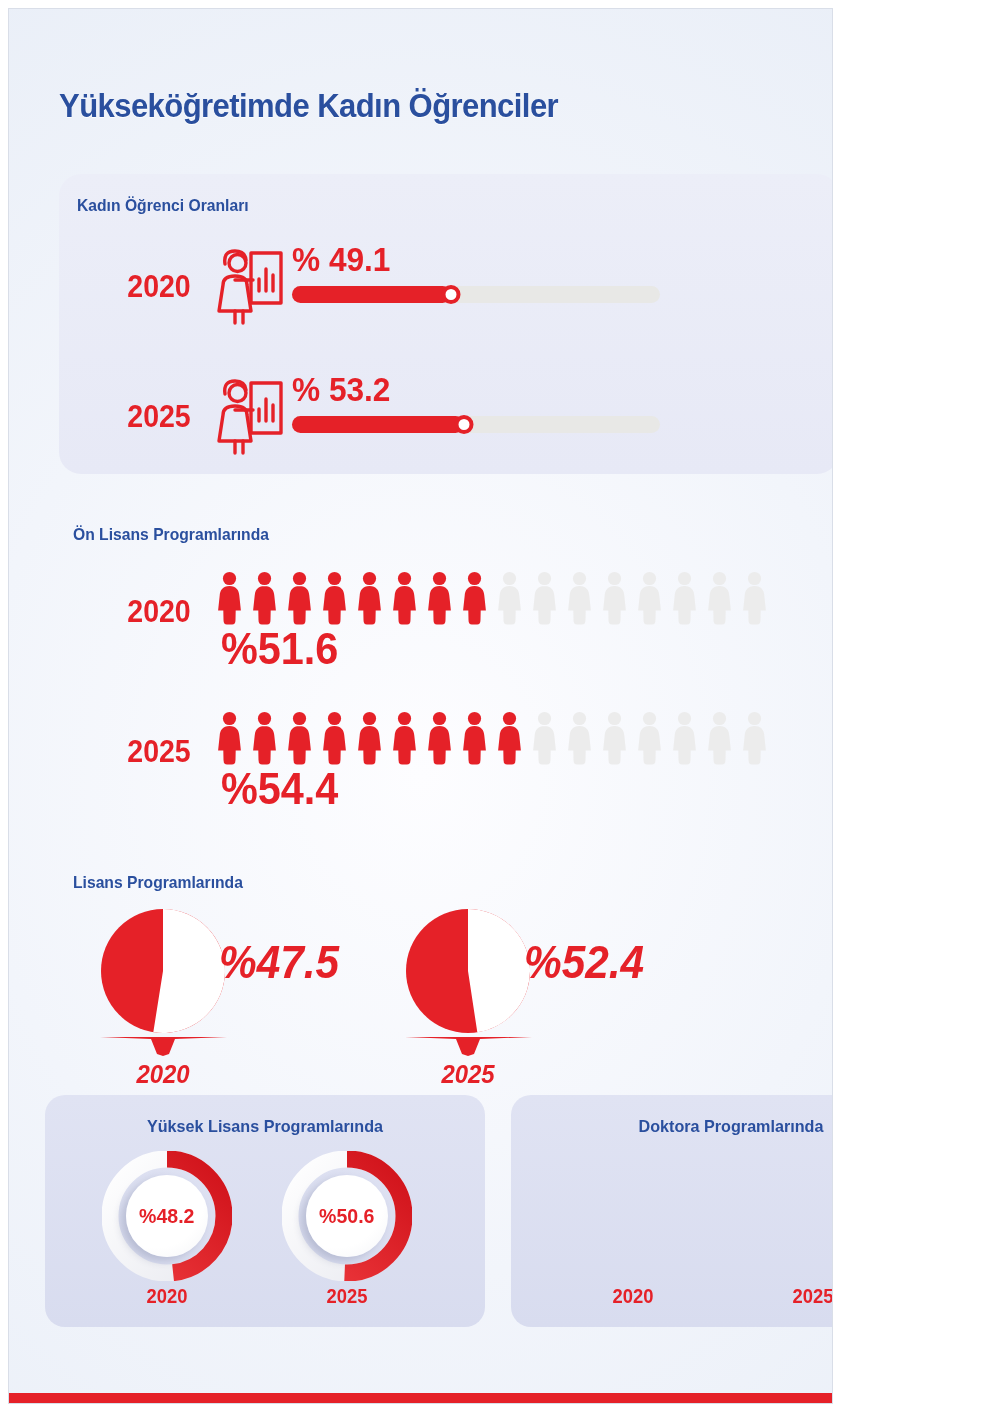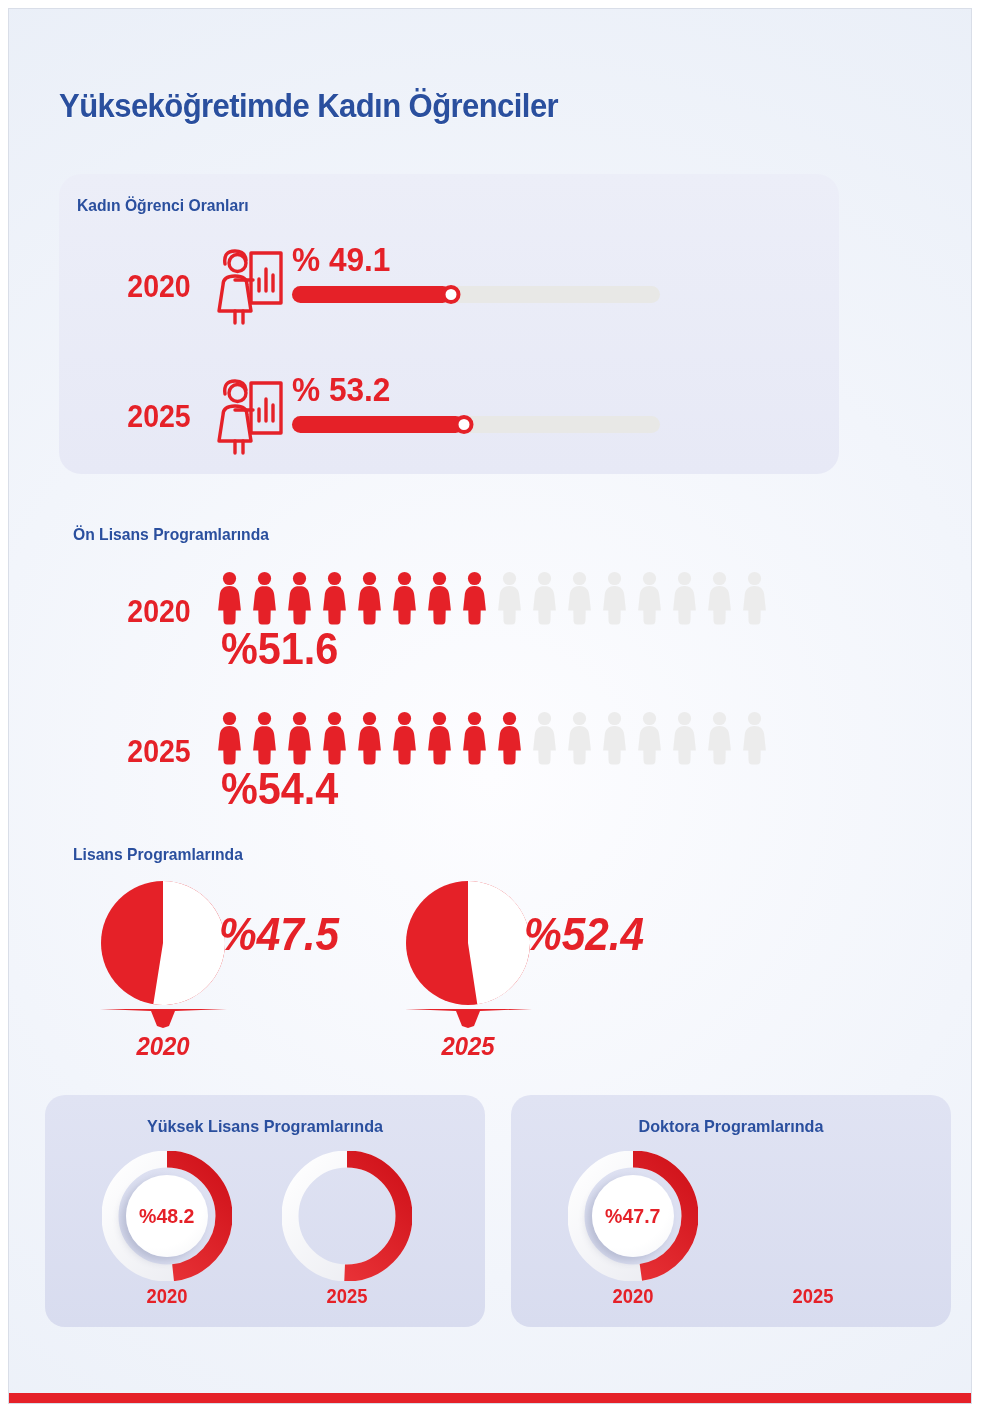--- a/index.html
+++ b/index.html
@@ -11,21 +11,21 @@
   }
   #page{
     position:relative;
     width:1000px;height:1414px;
     box-sizing:border-box;
     padding:8px 8px 0 8px;
     background:#ffffff;
   }
   #canvas{
     position:relative;
-    width:964px;height:1396px;
+    width:825px;height:1396px;
     background:
       radial-gradient(120% 80% at 50% 55%, #fdfdff 0%, #f2f5fb 45%, #e6ecf6 100%);
     border:1px solid #d9dee8;
     box-sizing:border-box;
     overflow:hidden;
   }
   .bottom-bar{
     position:absolute;left:0;bottom:0;width:1000px;height:10px;
     background:#e52128;
   }
@@ -105,21 +105,21 @@
   .picto-people{position:absolute;left:155px;top:10px;display:flex;gap:4px;}
   .picto-people svg{width:31px;height:54px;display:block;}
   .picto-pct{
     position:absolute;left:162px;top:62px;
     font-size:45px;font-weight:bold;color:#e52128;
     transform:scaleX(0.92);transform-origin:left center;
     white-space:nowrap;
   }
 
   
-  .pies{position:absolute;left:50px;top:832px;width:790px;height:230px;}
+  .pies{position:absolute;left:50px;top:860px;width:790px;height:230px;}
   .pies .sec-label{position:absolute;left:14px;top:4px;}
   .pie-unit{position:absolute;top:38px;width:300px;height:190px;font-style:italic;}
   .pie-unit.u1{left:40px;}
   .pie-unit.u2{left:345px;}
   .pie-svg{position:absolute;left:0;top:0;width:128px;height:128px;}
   .pie-pct{
     position:absolute;left:120px;top:28px;
     font-size:46px;font-weight:bold;color:#e52128;
     transform:scaleX(0.92);transform-origin:left center;
     white-space:nowrap;
@@ -497,48 +497,32 @@
                   <stop offset="100%" stop-color="#e9eaf0"></stop>
                 </linearGradient>
      <linearGradient id="rg50.6" x1="0" y1="0" x2="1" y2="1">
        <stop offset="0%" stop-color="#ef3b3f"></stop>
                   <stop offset="100%" stop-color="#cf1119"></stop>
                 </linearGradient>
               </defs>
               <circle cx="65" cy="65" r="57" fill="none" stroke="url(#lg50.6)" stroke-width="17"></circle>
               <circle cx="65" cy="65" r="57" fill="none" stroke="url(#rg50.6)" stroke-width="17" stroke-dasharray="181.22 358.14" transform="rotate(-90 65 65)"></circle>
             </svg>
+          <div class="donut-hole">
+            <span class="donut-pct">%50.6</span>
+          </div>
         </div>
         <div class="donut-year">2025</div>
       </div>
     </div>
 
     <div class="donut-card right">
       <div class="card-title">Doktora Programlarında</div>
 
       <div class="donut-unit a">
-        <div class="donut-wrap">
-          <svg viewBox="0 0 130 130">
-              <defs>
-                <linearGradient id="lg47.7" x1="0" y1="0" x2="1" y2="1">
-       <stop offset="0%" stop-color="#ffffff"></stop>
-                  <stop offset="100%" stop-color="#e9eaf0"></stop>
-                </linearGradient>
-     <linearGradient id="rg47.7" x1="0" y1="0" x2="1" y2="1">
-       <stop offset="0%" stop-color="#ef3b3f"></stop>
-                  <stop offset="100%" stop-color="#cf1119"></stop>
-                </linearGradient>
-              </defs>
-              <circle cx="65" cy="65" r="57" fill="none" stroke="url(#lg47.7)" stroke-width="17"></circle>
-              <circle cx="65" cy="65" r="57" fill="none" stroke="url(#rg47.7)" stroke-width="17" stroke-dasharray="170.83 358.14" transform="rotate(-90 65 65)"></circle>
-            </svg>
-          <div class="donut-hole">
-            <span class="donut-pct">%47.7</span>
-          </div>
-        </div>
         <div class="donut-year">2020</div>
       </div>
 
       <div class="donut-unit b">
         <div class="donut-year">2025</div>
       </div>
     </div>
 
     <div class="bottom-bar"></div>
   </div>

